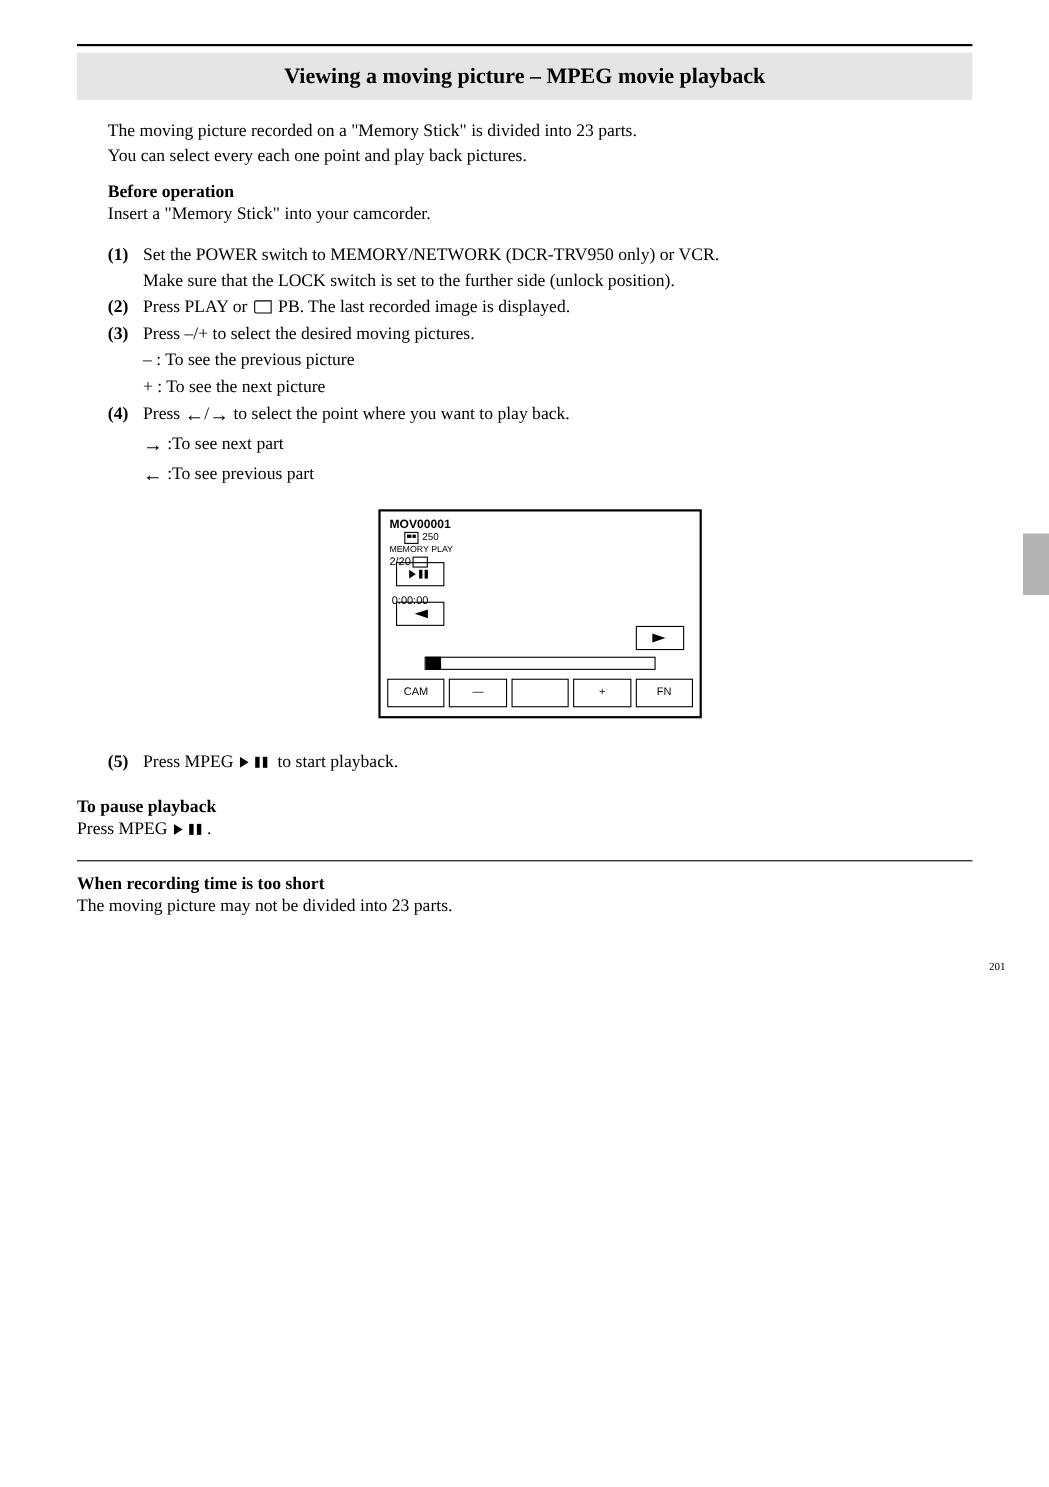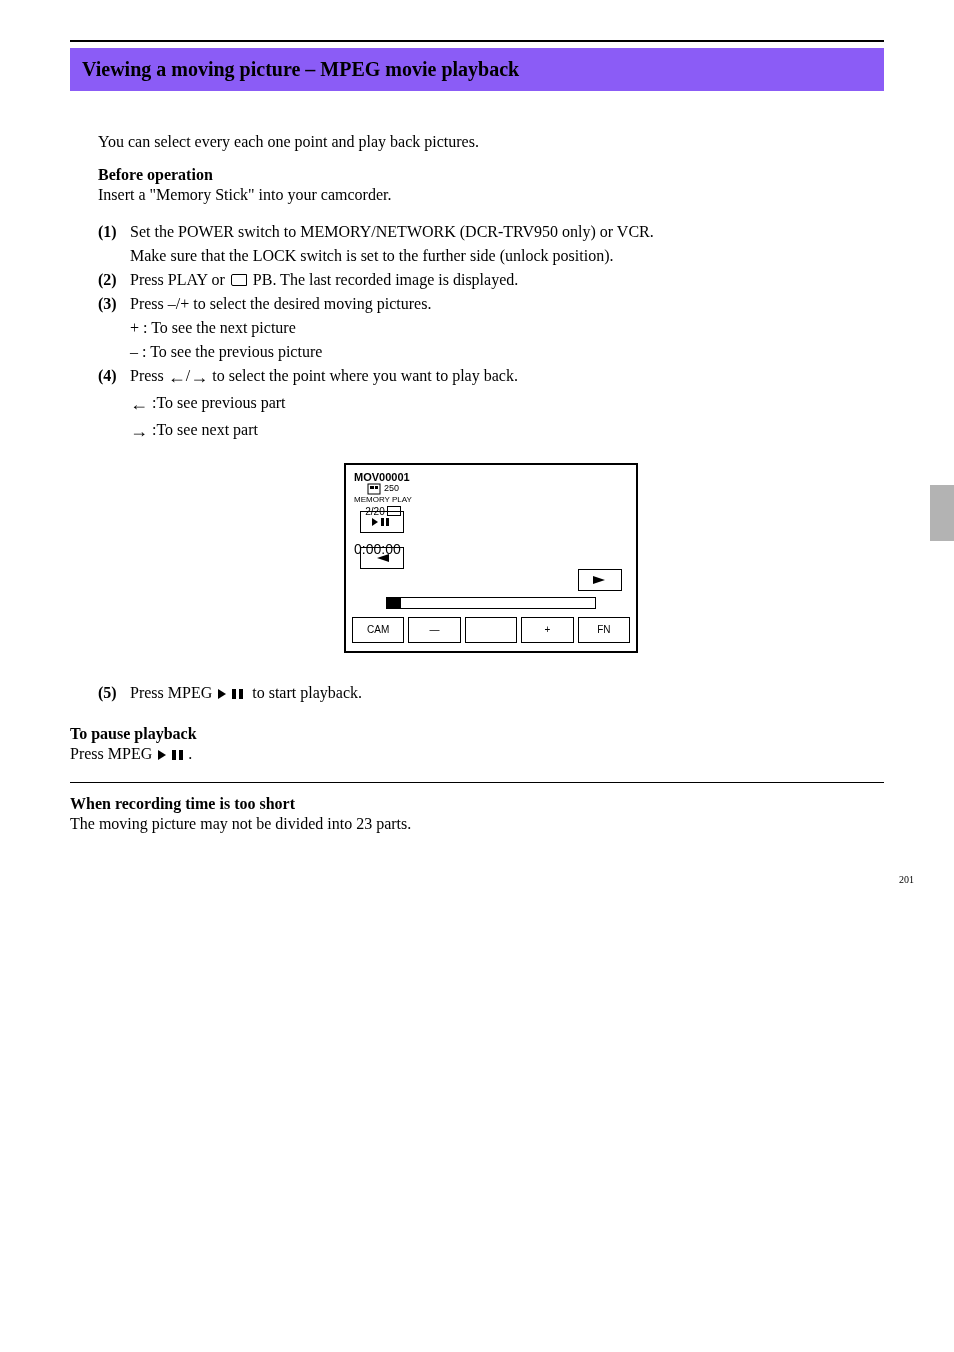--- a/index.html
+++ b/index.html
@@ -13,25 +13,26 @@
   }
   .page {
     padding: 40px 70px 60px 70px;
     box-sizing: border-box;
   }
   .top-rule {
     border-top: 2px solid #000;
     margin-bottom: 6px;
   }
   .title-band {
-    background: #8b5cf6;
+    background: #e5e5e5;
     padding: 10px 12px 10px 12px;
     font-size: 20px;
     font-weight: bold;
     margin-bottom: 18px;
+    text-align: center;
   }
   .section-indent {
     margin-left: 28px;
   }
   .para {
     line-height: 1.35;
     margin-bottom: 14px;
   }
   .subhead {
     font-weight: bold;
@@ -195,21 +196,21 @@
 
 <div class="page">
 
   <div class="top-rule"></div>
   <div class="title-band">
     <span>Viewing a moving picture – MPEG movie playback</span>
   </div>
 
   <div class="section-indent">
     <div class="para">
-      <br>
+      <span>The moving picture recorded on a "Memory Stick" is divided into 23 parts.</span><br>
       <span>You can select every each one point and play back pictures.</span>
     </div>
   </div>
 
   <div class="section-indent">
     <div class="subhead">Before operation</div>
     <div class="para">Insert a "Memory Stick" into your camcorder.</div>
   </div>
 
   <div class="steps">
@@ -227,34 +228,34 @@
         <span>Press PLAY or </span><span class="mem-outline"></span><span> PB. The last recorded image is displayed.</span>
       </div>
     </div>
 
     <div class="step-row">
       <div class="step-num">(3)</div>
       <div class="step-body">
         <span>Press –/+ to select the desired moving pictures.</span>
       </div>
     </div>
+    <div class="indent-under-step">– : To see the previous picture</div>
     <div class="indent-under-step">+ : To see the next picture</div>
-    <div class="indent-under-step">– : To see the previous picture</div>
 
     <div class="step-row">
       <div class="step-num">(4)</div>
       <div class="step-body">
         <span>Press </span><span class="glyph arr-left"></span>/<span class="glyph arr-right"></span><span> to select the point where you want to play back.</span>
       </div>
+    </div>
+    <div class="indent-under-step">
+      <span class="glyph arr-right"></span><span> :To see next part</span>
     </div>
     <div class="indent-under-step">
       <span class="glyph arr-left"></span><span> :To see previous part</span>
-    </div>
-    <div class="indent-under-step">
-      <span class="glyph arr-right"></span><span> :To see next part</span>
     </div>
 
     <div class="screen-wrap">
       <div class="screen">
         <div class="screen-top">
           <div class="screen-top-left">MOV00001</div>
           <div class="screen-top-center">
             <div class="screen-top-center-row1">
               <svg width="14" height="12">
                   <rect x="1" y="1" width="12" height="10" fill="none" stroke="#000" stroke-width="1"></rect>
@@ -263,21 +264,21 @@
                 </svg>
               <span style="font-size:9px;">250</span>
             </div>
             <div style="font-size:8px;">MEMORY PLAY</div>
           </div>
           <div class="screen-top-right" style="align-items:flex-end;gap:24px;">
             <div style="display:flex; gap:2px;">
               <span style="font-size:10px;">2/20</span>
               <span class="mem-small"></span>
             </div>
-            <div style="font-size:14px;">0:00:00</div>
+            <div style="font-size:10px;">0:00:00</div>
           </div>
         </div>
         <div class="mid-area">
           <div class="mid-left">
             <div class="btn">
               <span style="font-size:8px; white-space:pre; line-height:1;"><svg width="24" height="10">
                     <polygon points="2,1 8,5 2,9" fill="#000"></polygon>
                     <rect x="11" y="1" width="3" height="8" fill="#000"></rect>
                     <rect x="16" y="1" width="3" height="8" fill="#000"></rect>
                   </svg></span>

